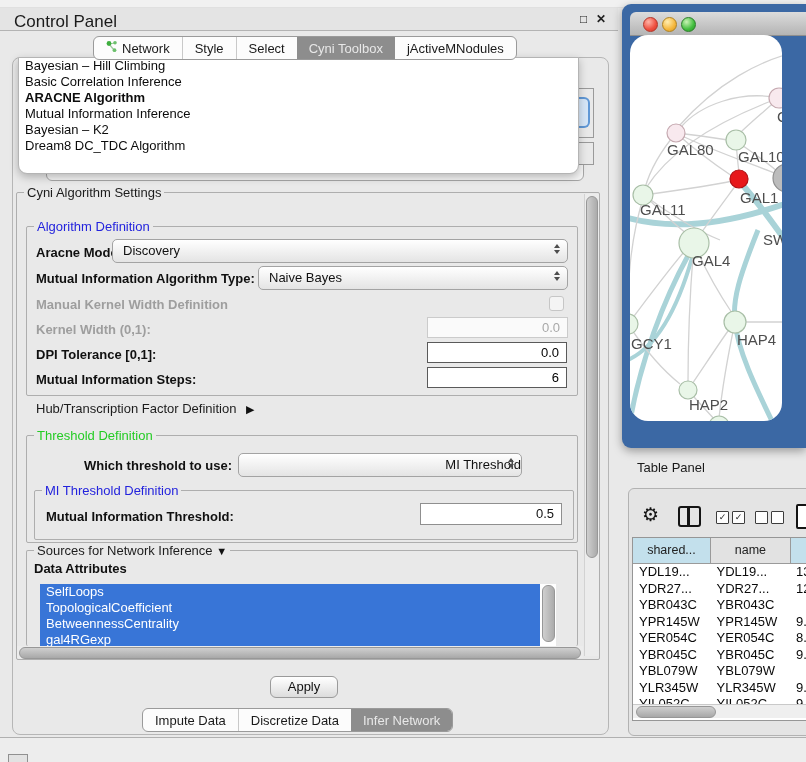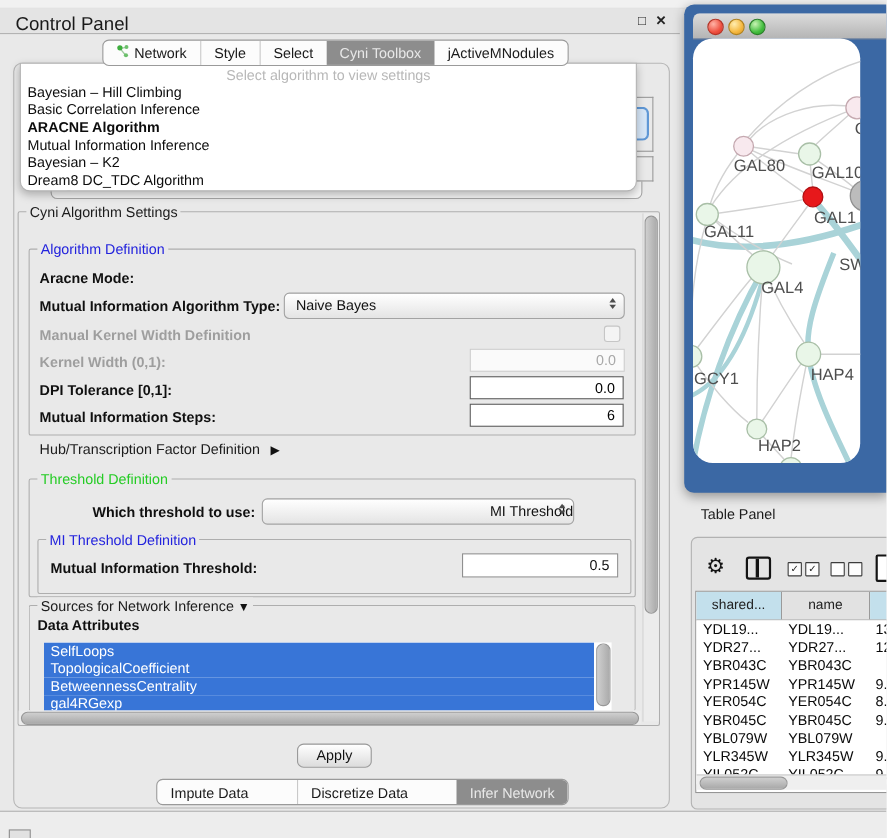--- a/index.html
+++ b/index.html
@@ -124,38 +124,44 @@
       </div>
     </div>
 
   <div class="abs frag" style="left:577px;top:88px;width:16px;height:48px;"></div>
   <div class="abs" style="left:577px;top:97px;width:11px;height:27px;border:2px solid #5f97d5;border-left:none;border-radius:0 6px 6px 0;background:#d6e6f7;z-index:6;"></div>
   <div class="abs frag" style="left:577px;top:142px;width:16px;height:21px;"></div>
 
   <div class="abs bgcombo nw">gal-filtered.sif default node</div>
 
   <div class="abs popup">
-    <div class="popup-placeholder nw">Select algorithm to view settings</div>
     <div id="popup-items">
         <div class="popup-item nw">Bayesian – Hill Climbing</div>
         <div class="popup-item nw">Basic Correlation Inference</div>
         <div class="popup-item nw bold">ARACNE Algorithm</div>
         <div class="popup-item nw">Mutual Information Inference</div>
         <div class="popup-item nw">Bayesian – K2</div>
         <div class="popup-item nw">Dream8 DC_TDC Algorithm</div>
       </div>
   </div>
 
   <div class="abs groupbox" style="left:16px;top:192px;width:582px;height:466px;"></div>
   <div class="grouplabel" style="left:24px;top:185px;color:#1c1c1c;">Cyni Algorithm Settings</div>
 
   <div class="abs groupbox" style="left:26px;top:226px;width:550px;height:168px;"></div>
   <div class="grouplabel" style="left:34px;top:219px;color:#2323dd;">Algorithm Definition</div>
 
   <div class="abs blabel" style="left:36px;top:245px;">Aracne Mode:</div>
+  <div class="abs combo" style="left:112px;top:239px;width:444px;">
+    <span>Discovery</span>
+    <span class="spin">
+        <span class="arr-up"></span>
+        <span class="arr-dn"></span>
+      </span>
+  </div>
 
   <div class="abs blabel" style="left:36px;top:271px;">Mutual Information Algorithm Type:</div>
   <div class="abs combo" style="left:258px;top:266px;width:298px;">
     <span>Naive Bayes</span>
     <span class="spin">
         <span class="arr-up"></span>
         <span class="arr-dn"></span>
       </span>
   </div>
 
@@ -206,21 +212,21 @@
       <div class="attr-item nw">gal4RGexp</div>
     </div>
   <div class="abs sb-thumb" style="left:542px;top:585px;width:11px;height:55px;"></div>
 
   <div class="abs sb-track-v" style="left:584px;top:194px;width:14px;height:462px;"></div>
   <div class="abs sb-thumb" style="left:586px;top:196px;width:10px;height:360px;"></div>
   <div class="abs" style="left:17px;top:646px;width:566px;height:12px;background:#ececec;"></div>
   <div class="abs sb-thumb-h" style="left:19px;top:647px;width:560px;height:10px;"></div>
 
   <div class="abs pushbtn" style="left:270px;top:676px;width:66px;height:20px;">Apply</div>
-  <div class="abs tabbar" id="bottom-tabbar" style="left:142px;top:708px;gap:32px;">
+  <div class="abs tabbar" id="bottom-tabbar" style="left:142px;top:708px;">
       <div class="tab">
         <span>Impute Data</span>
       </div>
       <div class="tab">
         <span>Discretize Data</span>
       </div>
       <div class="tab selected">
         <span>Infer Network</span>
       </div>
     </div>

